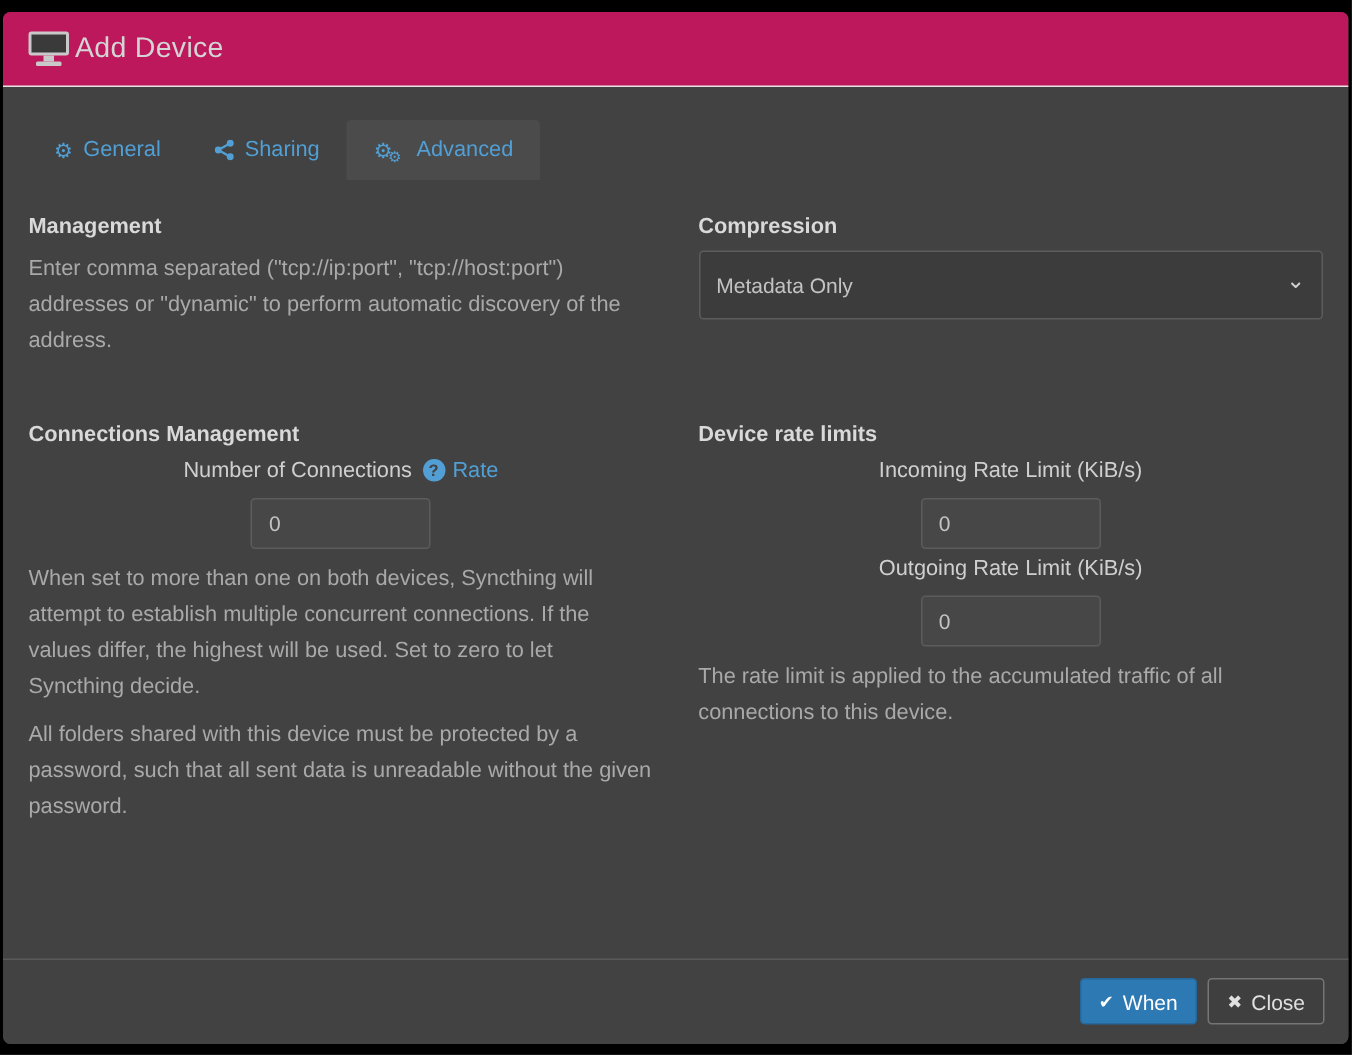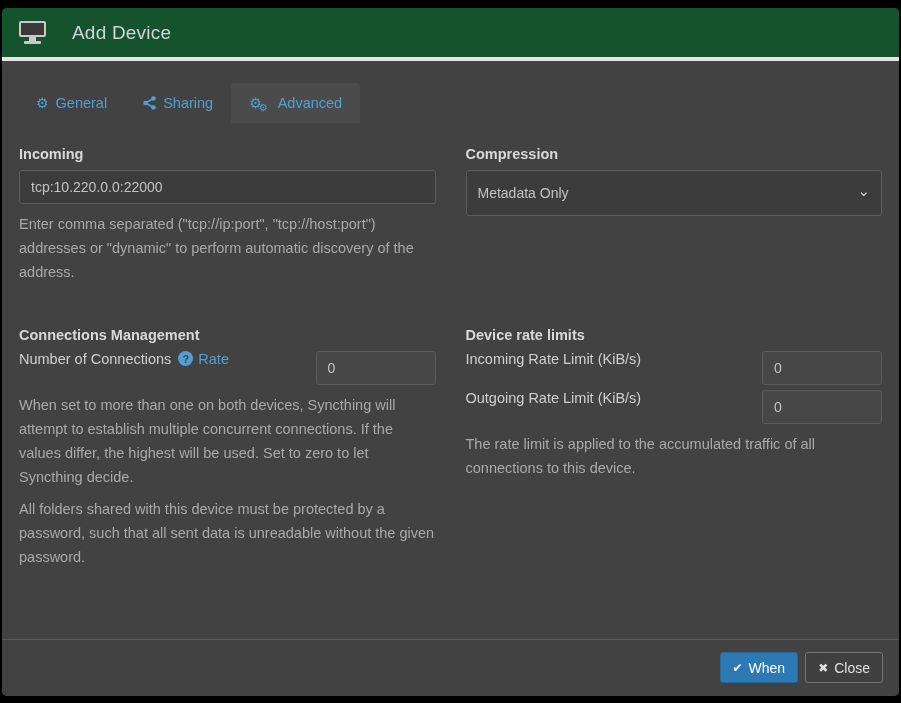--- a/index.html
+++ b/index.html
@@ -17,24 +17,24 @@
   .modal {
     width: 100%; height: 100%;
     background: #424242;
     border-radius: 5px;
     display: flex; flex-direction: column;
     overflow: hidden;
     box-shadow: 0 0 10px rgba(0,0,0,.6);
   }
   
   .modal-header {
-    background: #14532d;
-    border-bottom: 4px solid #e5e5e5;
+    background: #be185d;
+    border-bottom: 1px solid #e5e5e5;
     padding: 13px 17px;
-    display: flex; align-items: center; gap: 26px;
+    display: flex; align-items: center; gap: 4px;
   }
   .modal-title {
     color: #d4d4d4; font-size: 19px; font-weight: 400;
     letter-spacing: .2px;
   }
   .monitor-icon { display: inline-block; width: 27px; height: 23px; position: relative; }
   .monitor-icon .mi-screen {
     position: absolute; top: 0; left: 0;
     width: 27px; height: 16px;
     border: 2px solid #c9c9c9; border-radius: 2px;
@@ -101,22 +101,23 @@
     font-family: "Liberation Sans", sans-serif;
     font-size: 14px;
     padding: 6px 11px;
     outline: none;
   }
   .help-text {
     color: #a9a9a9; font-size: 14.5px; line-height: 1.65;
     margin-top: 9px;
   }
   .row-between {
-    display: flex; align-items: flex-start; justify-content: space-between;
+    display: flex; align-items: center; justify-content: space-between;
     gap: 10px;
+    flex-direction: column;
   }
   .row-label { color: #cfcfcf; font-size: 14.5px; display: flex; align-items: center; gap: 7px; }
   .help-link {
     color: #519fd4; text-decoration: none; font-size: 14.5px;
     display: inline-flex; align-items: center; gap: 5px;
     cursor: pointer;
   }
   .q-circle {
     display: inline-flex; align-items: center; justify-content: center;
     width: 15px; height: 15px; border-radius: 50%;
@@ -214,22 +215,21 @@
         </li>
         <li class="tab active">
           <span class="glyph cogs-icon"><span>⚙</span><span class="small-cog">⚙</span></span>
           <span>Advanced</span>
         </li>
       </ul>
 
       <div class="grid">
 
         <div>
-          <label class="form-label">Incoming</label>
-          <input class="text-input" type="text" value="tcp:10.220.0.0:22000" style="">
+          <label class="form-label">Management</label>
           <p class="help-text">Enter comma separated ("tcp://ip:port", "tcp://host:port") addresses or "dynamic" to perform automatic discovery of the address.</p>
         </div>
 
         <div>
           <label class="form-label">Compression</label>
           <div class="select-box">
             <span>Metadata Only</span>
             <span class="select-chevron">⌄</span>
           </div>
         </div>

